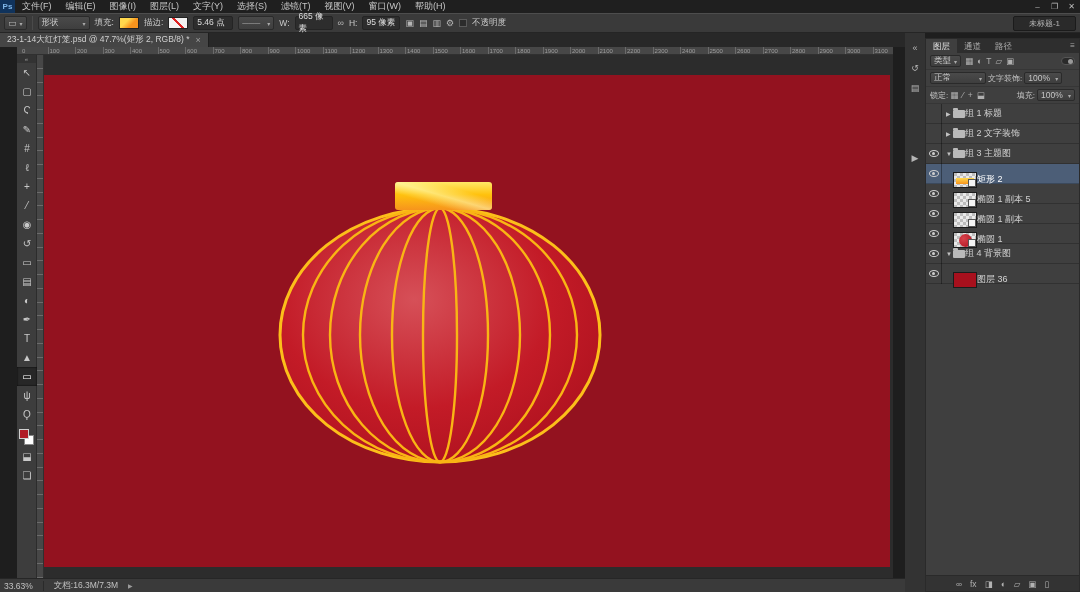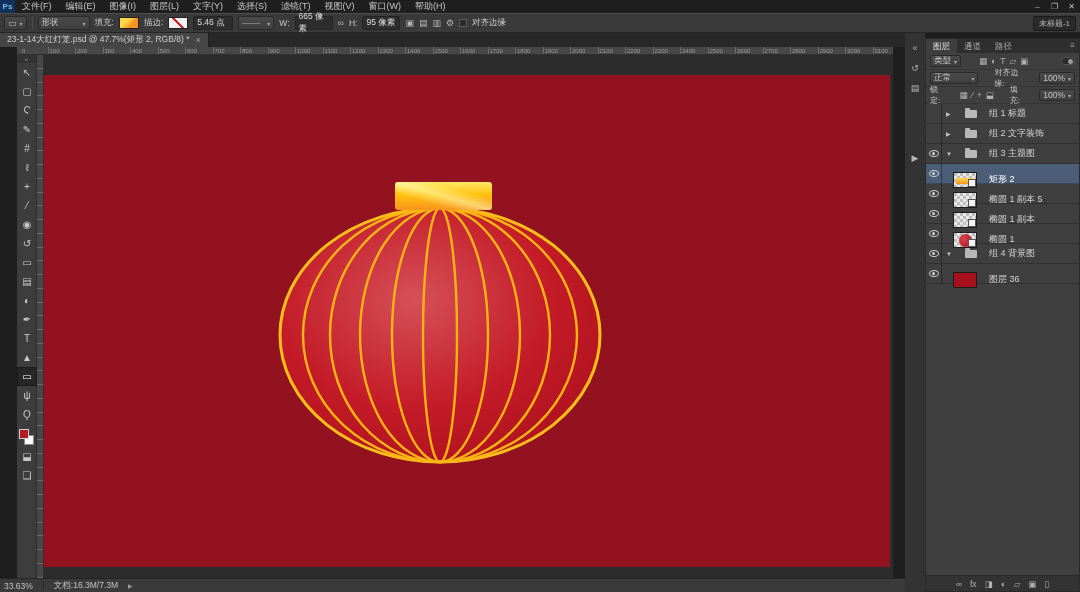--- a/index.html
+++ b/index.html
@@ -27,21 +27,21 @@
   .dd .arrow { font-size:6px; color:#aaa; }
   .well { background:#2d2d2d; border:1px solid #242424; border-radius:2px;
     height:14px; display:flex; align-items:center; padding:0 3px; color:#ddd; }
   .swatch { width:20px; height:12px; border:1px solid #222; }
   #fill-swatch { background:linear-gradient(135deg,#ffd84d 35%,#f7941d 65%); }
   #stroke-swatch { background:
     linear-gradient(45deg,transparent 44%,#d22 44%,#d22 56%,transparent 56%),#f2f2f2; }
   .ob-icon { color:#b5b5b5; font-size:9px; }
   .checkbox { width:8px; height:8px; background:#2c2c2c; border:1px solid #5a5a5a; }
   #workspace-btn { margin-left:auto; background:#2a2a2a; border:1px solid #1b1b1b;
-    border-radius:2px; color:#b8b8b8; font-size:8px; padding:1px 5px; }
+    border-radius:2px; color:#b8b8b8; font-size:8px; padding:1px 15px; }
 
   
   #tabbar { left:0; top:33px; width:905px; height:14px; background:#282828; display:flex; }
   #doc-tab { background:#454545; color:#cfcfcf; font-size:8.5px; display:flex;
     align-items:center; gap:6px; padding:0 7px; border-right:1px solid #1f1f1f; }
   #tab-close { color:#9d9d9d; font-size:9px; }
 
   
   #ruler-h { left:17px; top:47px; width:876px; height:8px; background:#474747;
     border-bottom:1px solid #303030;
@@ -71,36 +71,36 @@
   #dock-strip { left:905px; top:33px; width:20px; height:559px; background:#333; }
   .dock-icon { width:20px; text-align:center; color:#b5b5b5; font-size:9px; margin-top:10px; }
 
   
   #layers-panel { left:925px; top:38px; width:155px; height:554px; background:#3f3f3f;
     border:1px solid #2a2a2a; display:flex; flex-direction:column; }
   #lp-tabs { height:14px; background:#2e2e2e; display:flex; align-items:stretch; font-size:8.5px; }
   .lp-tab { padding:0 7px; line-height:14px; color:#ababab; background:#2e2e2e; }
   .lp-tab.active { background:#3f3f3f; color:#e6e6e6; }
   #lp-menu { margin-left:auto; color:#aaa; font-size:8px; line-height:14px; padding-right:4px; }
-  .lp-row { display:flex; align-items:center; height:17px; padding:0 4px; gap:16px;
+  .lp-row { display:flex; align-items:center; height:17px; padding:0 4px; gap:2px;
     font-size:8.5px; color:#c6c6c6; border-bottom:1px solid #363636; }
   .mini-icon { color:#b0b0b0; font-size:8.5px; }
   .toggle { width:14px; height:8px; border-radius:4px; background:#2a2a2a; border:1px solid #555; position:relative; }
   .toggle::after { content:''; position:absolute; right:1px; top:1px; width:5px; height:5px;
     border-radius:50%; background:#999; }
   #layers-list { flex:0 0 auto; }
   .layer-row { display:flex; align-items:center; height:20px; font-size:9px; color:#d2d2d2;
     border-bottom:1px solid rgba(0,0,0,.22); }
   .layer-row.selected { background:#4c5e77; color:#fff; }
   .eye-cell { width:16px; height:20px; border-right:1px solid rgba(0,0,0,.35);
     display:flex; align-items:center; justify-content:center; flex:0 0 16px; }
   .eye { width:10px; height:7px; border:1px solid #cfcfcf; border-radius:50%; position:relative; }
   .eye::after { content:''; position:absolute; left:2.5px; right:2.5px; top:1px; bottom:1px;
     background:#cfcfcf; border-radius:50%; }
-  .row-body { display:flex; align-items:center; gap:12px; padding-left:4px; }
+  .row-body { display:flex; align-items:center; gap:0; padding-left:4px; }
   .row-body.indent { padding-left:11px;margin-top:12px; }
   .tri { font-size:6px; color:#c0c0c0; width:7px; }
   .folder { width:12px; height:8px; background:#b9b9b9; border-radius:1px; position:relative; }
   .folder::before { content:''; position:absolute; top:-2px; left:0; width:5px; height:2px;
     background:#b9b9b9; border-radius:1px 1px 0 0; }
   .thumb { width:24px; height:16px; border:1px solid #1c1c1c; position:relative;
     background:repeating-conic-gradient(#e9e9e9 0 25%,#bdbdbd 0 50%); background-size:6px 6px; flex:0 0 24px; }
   .thumb.badged::after { content:''; position:absolute; right:0; bottom:0; width:6px; height:6px;
     background:#f3f3f3; border:1px solid #555; }
   .thumb.gold-bar::before { content:''; position:absolute; left:2px; right:2px; top:5px; height:6px;
@@ -167,21 +167,21 @@
     <span class="ob-icon">∞</span>
     <span>H:</span>
     <span class="well" style="width:38px">95 像素</span>
     <span id="path-ops" style="display:flex;gap:5px">
         <span class="ob-icon">▣</span>
         <span class="ob-icon">▤</span>
         <span class="ob-icon">▥</span>
       </span>
     <span class="ob-icon">⚙</span>
     <span class="checkbox"></span>
-    <span>对齐边缘</span>
+    <span>不透明度</span>
     <span id="workspace-btn">未标题-1</span>
   </div>
 
   <div id="tabbar" class="abs">
     <div id="doc-tab">
       <span>23-1-14大红灯笼.psd @ 47.7%(矩形 2, RGB/8) *</span>
       <span id="tab-close">×</span>
     </div>
   </div>
 
@@ -352,21 +352,21 @@
           <span class="mini-icon">▱</span>
           <span class="mini-icon">▣</span>
         </span>
       <span class="toggle" style="margin-left:auto"></span>
     </div>
     <div class="lp-row">
       <span class="dd" style="width:56px;height:12px">
         <span>正常</span>
         <span class="arrow" style="margin-left:auto">▾</span>
       </span>
-      <span style="font-size:8px">对齐边缘:</span>
+      <span style="font-size:8px">文字装饰:</span>
       <span class="dd" style="width:38px;height:12px">
         <span>100%</span>
         <span class="arrow" style="margin-left:auto">▾</span>
       </span>
     </div>
     <div class="lp-row">
       <span style="font-size:8px">锁定:</span>
       <span id="lock-icons" style="display:flex;gap:4px">
           <span class="mini-icon">▦</span>
           <span class="mini-icon">⁄</span>

